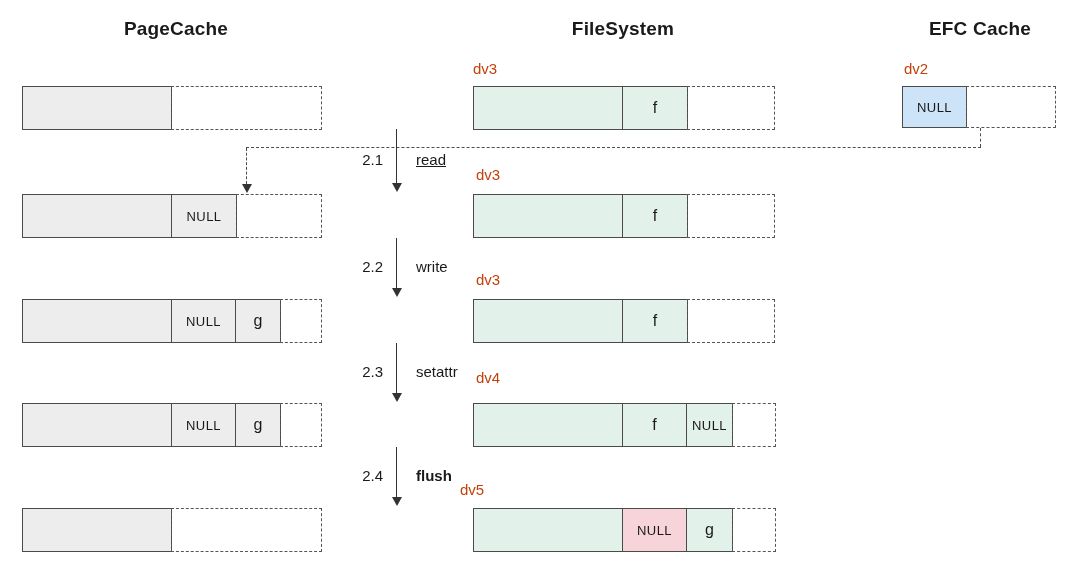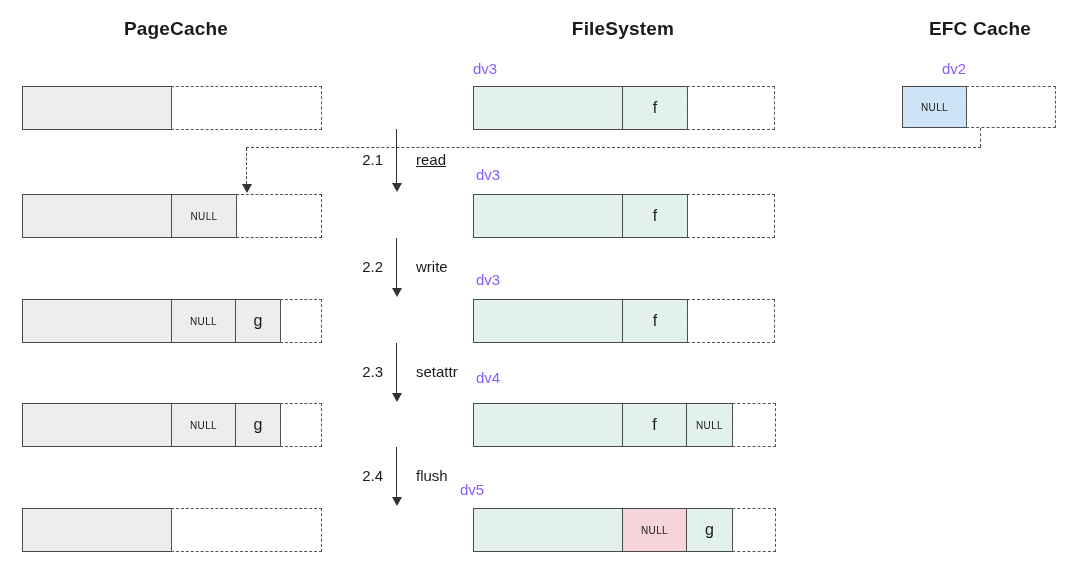--- a/index.html
+++ b/index.html
@@ -13,24 +13,24 @@
   }
   html,body{margin:0;padding:0;background:#ffffff;}
   #canvas{
     position:relative;width:1080px;height:575px;background:#ffffff;overflow:hidden;
     font-family:"Liberation Sans", sans-serif;color:var(--ink);
   }
   .hdr{position:absolute;top:18px;width:220px;text-align:center;font-size:19px;font-weight:bold;letter-spacing:.2px;}
   .rowbox{position:absolute;display:flex;box-sizing:border-box;border:1.5px solid var(--border);}
   .cellbox{display:flex;align-items:center;justify-content:center;box-sizing:border-box;height:100%;}
   .cellbox + .cellbox{border-left:1.5px solid var(--border);}
-  .t-null{font-size:10px;letter-spacing:.4px;}
+  .t-null{font-size:13px;letter-spacing:.4px;}
   .t-big{font-size:16px;}
   .dashedbox{position:absolute;box-sizing:border-box;border:1.6px dashed var(--dash);background:transparent;}
-  .devlabel{position:absolute;font-size:15px;color:#8b5cf6;}
+  .devlabel{position:absolute;font-size:15px;color:#c2410c;}
   .stepnum{position:absolute;width:56px;text-align:right;font-size:15px;}
   .stepop{position:absolute;width:110px;text-align:left;font-size:15px;}
   .vline{position:absolute;width:0;border-left:1.6px solid #333;}
   .arrowhead{position:absolute;width:0;height:0;border-left:5px solid transparent;border-right:5px solid transparent;border-top:9px solid #333;}
   .dashv{position:absolute;width:0;border-left:1.5px dashed #4d4d4d;}
   .dashh{position:absolute;height:0;border-top:1.5px dashed #4d4d4d;}
   .watermark{
     position:absolute;right:8px;bottom:12px;font-size:26px;letter-spacing:2px;
     color:#fcfcfc;text-shadow:1px 2px 2px #b5b5b5;
   }
@@ -104,21 +104,21 @@
   <div class="dashedbox" style="left:732px;top:403px;width:44px;height:44px;"></div>
 
   <div class="devlabel" style="left:460px;top:481px;">dv5</div>
   <div class="rowbox fill-green" style="left:473px;top:508px;width:260px;height:44px;">
     <div class="cellbox" style="flex:0 0 148px;"></div>
     <div class="cellbox t-null fill-pink" style="flex:0 0 64px;">NULL</div>
     <div class="cellbox t-big" style="flex:1;">g</div>
   </div>
   <div class="dashedbox" style="left:732px;top:508px;width:44px;height:44px;"></div>
 
-  <div class="devlabel" style="left:942px;top:60px;">dv2</div>
+  <div class="devlabel" style="left:904px;top:60px;">dv2</div>
   <div class="rowbox fill-blue" style="left:902px;top:86px;width:65px;height:42px;">
     <div class="cellbox t-null" style="flex:1;">NULL</div>
   </div>
   <div class="dashedbox" style="left:966px;top:86px;width:90px;height:42px;"></div>
 
   <div class="dashv" style="left:980px;top:128px;height:19px;"></div>
   <div class="dashh" style="left:246px;top:147px;width:735px;"></div>
   <div class="dashv" style="left:246px;top:148px;height:36px;"></div>
   <div class="arrowhead" style="left:242px;top:184px;"></div>
 
@@ -133,16 +133,16 @@
   <div class="stepop" style="left:416px;top:258px;">write</div>
 
   <div class="vline" style="left:396px;top:343px;height:50px;"></div>
   <div class="arrowhead" style="left:392px;top:393px;"></div>
   <div class="stepnum" style="left:327px;top:363px;">2.3</div>
   <div class="stepop" style="left:416px;top:363px;">setattr</div>
 
   <div class="vline" style="left:396px;top:447px;height:50px;"></div>
   <div class="arrowhead" style="left:392px;top:497px;"></div>
   <div class="stepnum" style="left:327px;top:467px;">2.4</div>
-  <div class="stepop" style="left:416px;top:467px;">flush</div>
+  <div class="stepop" style="left:416px;top:467px;font-weight:bold;">flush</div>
 
 
 </div>
 
 </body></html>

